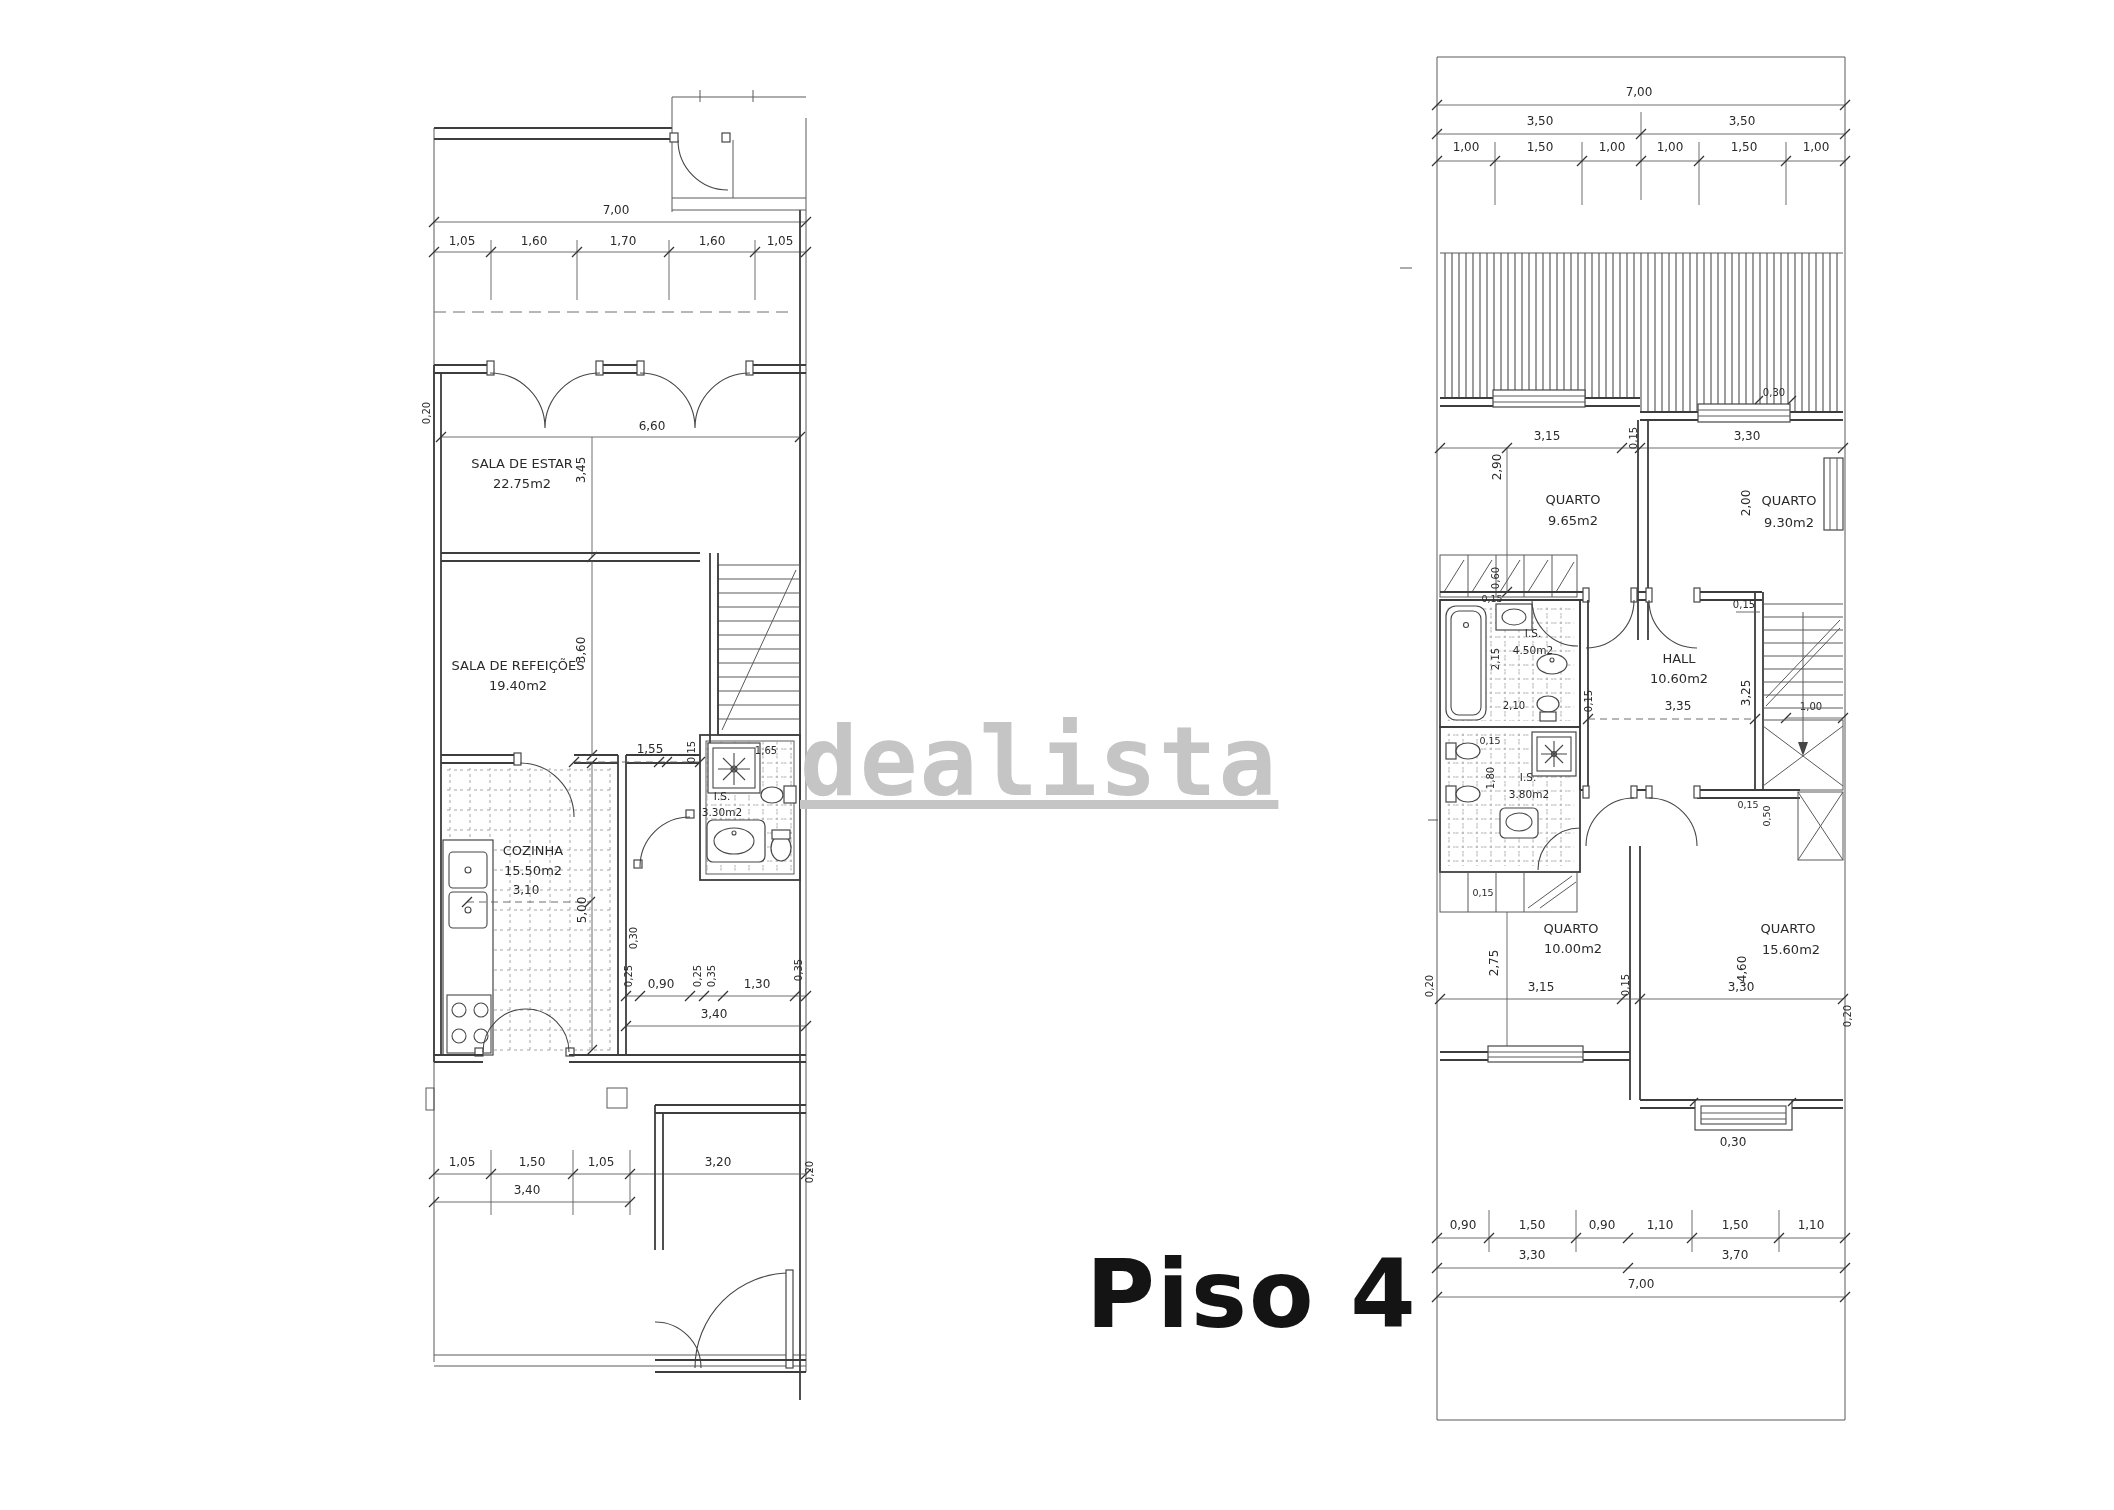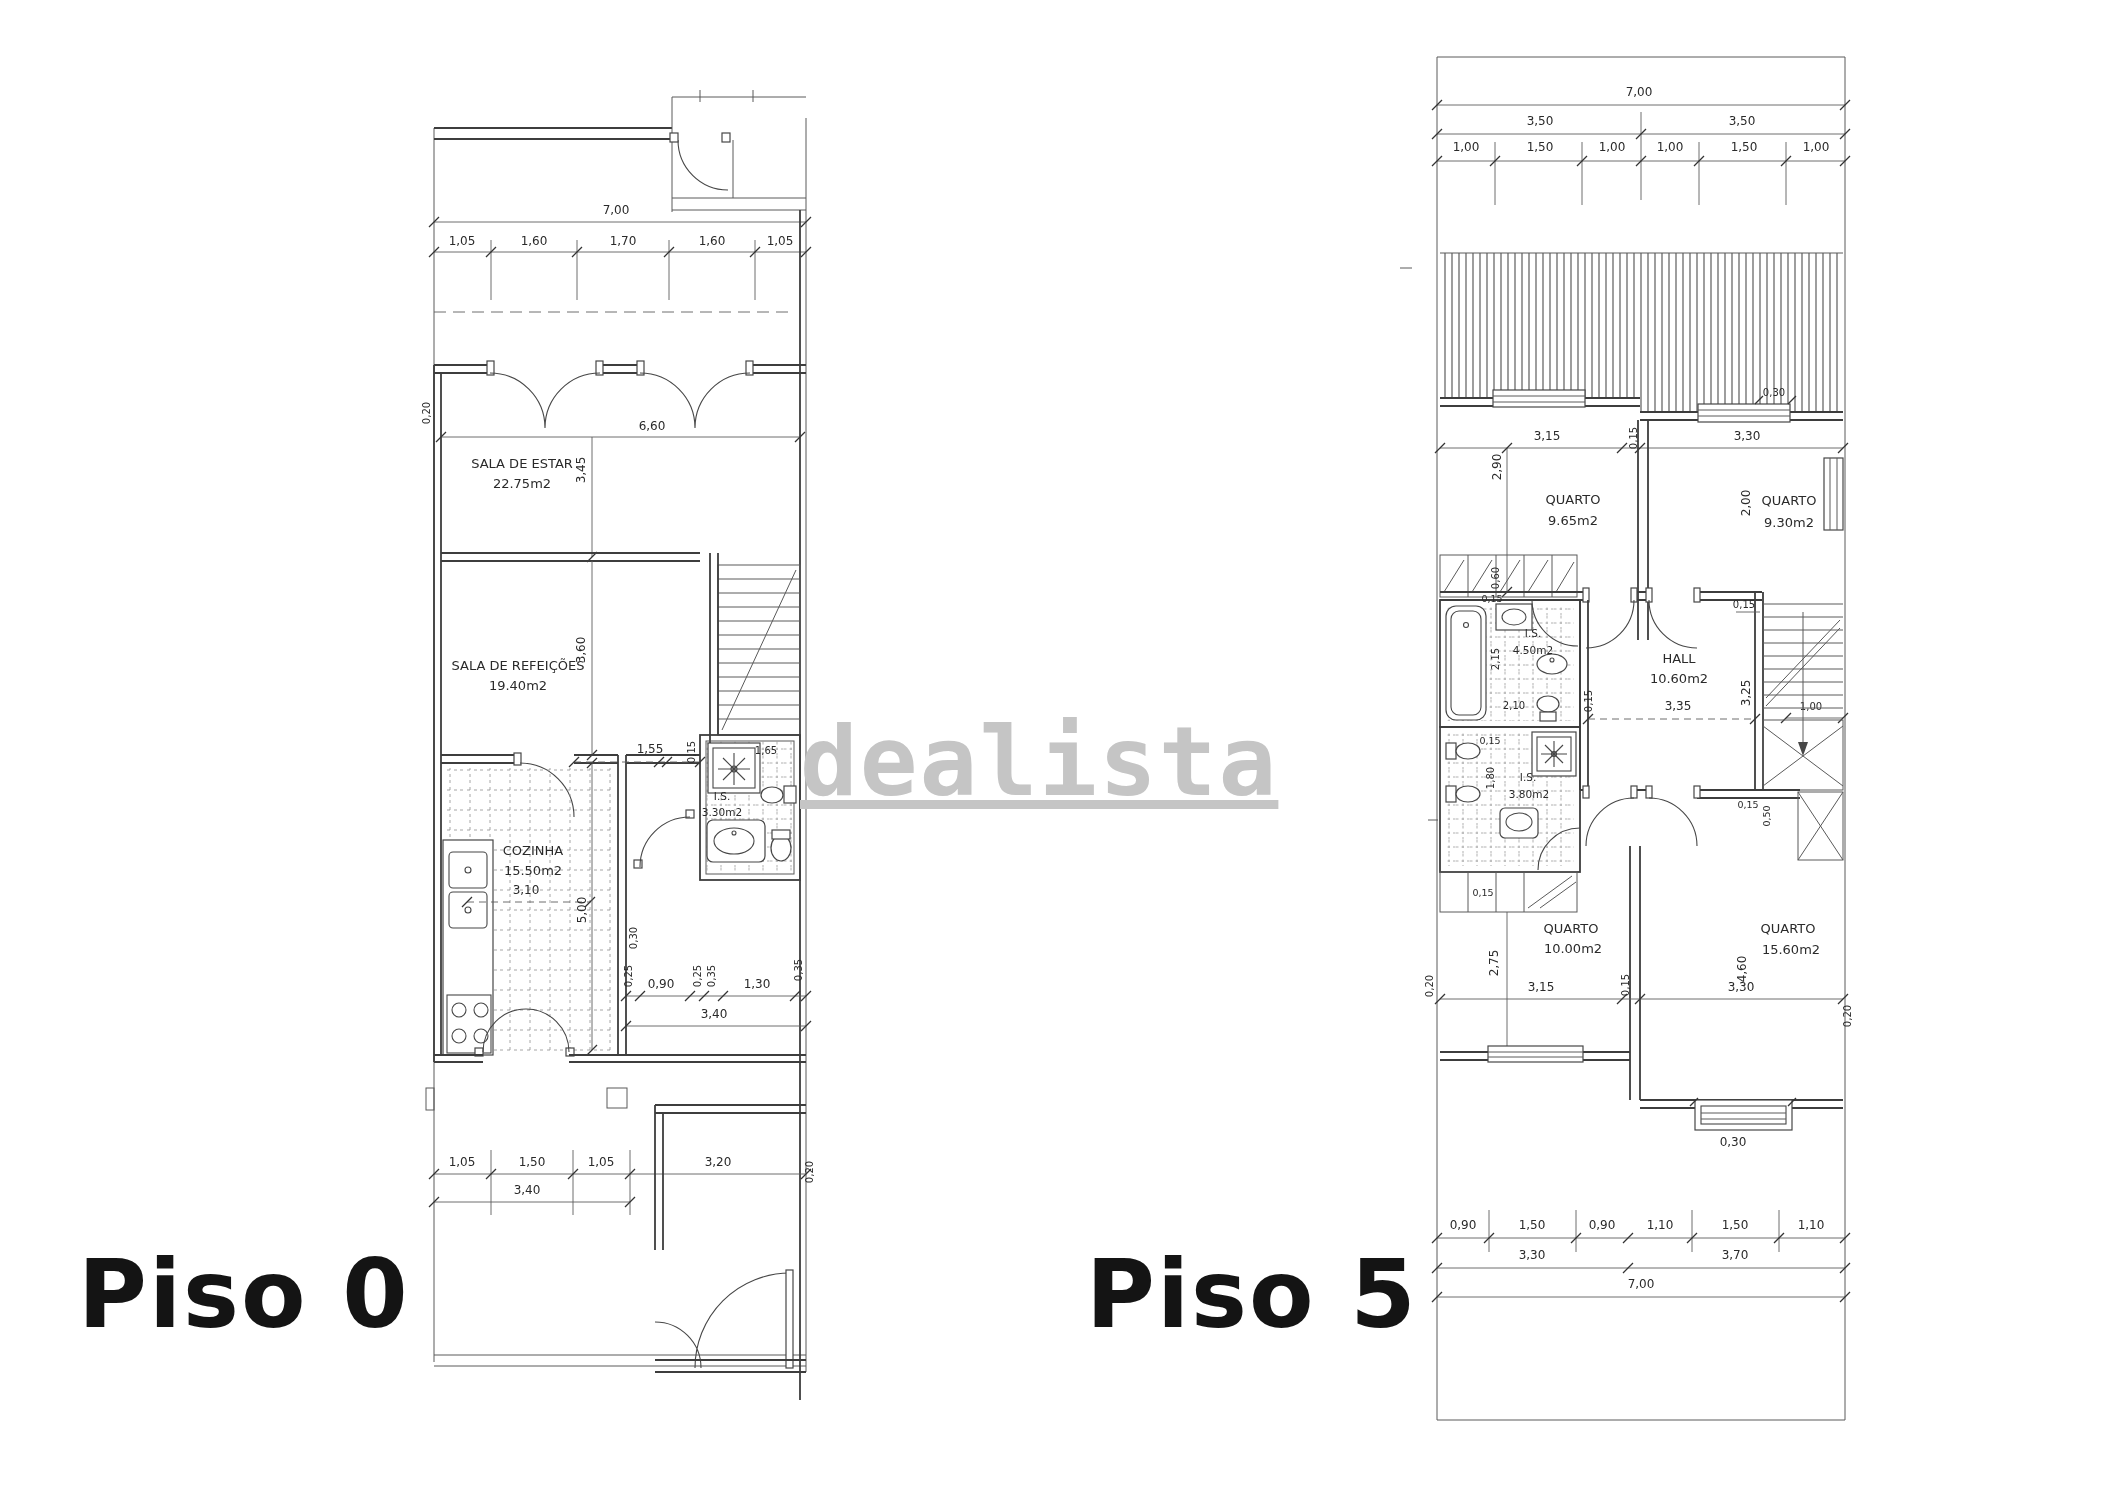--- a/index.html
+++ b/index.html
@@ -384,16 +384,15 @@
     <text class="dim" x="1735" y="1259">3,70</text>
     <path class="dm" d="M1437,1297H1845"></path>
     <path class="tk" d="M1432,1302l10,-10 M1840,1302l10,-10"></path>
     <text class="dim" x="1641" y="1288">7,00</text>
 
     <path class="th" d="M1400,268h12 M1428,820h10"></path>
   </g>
 </svg>
 
 <div class="watermark" style="color: rgb(197, 197, 197); text-decoration: underline;">dealista</div>
-<div class="floor-label" id="piso0-label">Piso 0</div>
-<div class="floor-label" id="piso1-label">Piso 5</div>
+<div class="floor-label" id="piso1-label">Piso 4</div>
 
 </div>
 
 </body></html>

